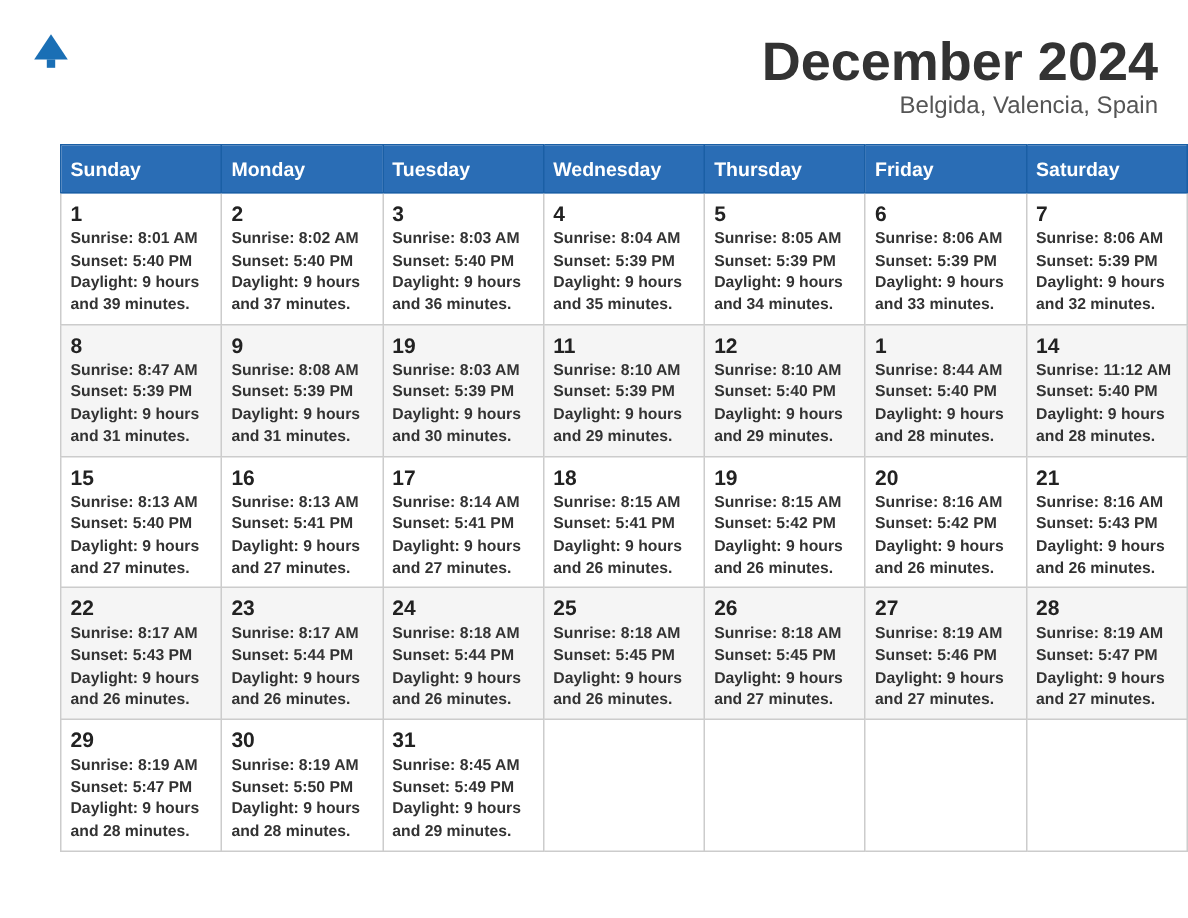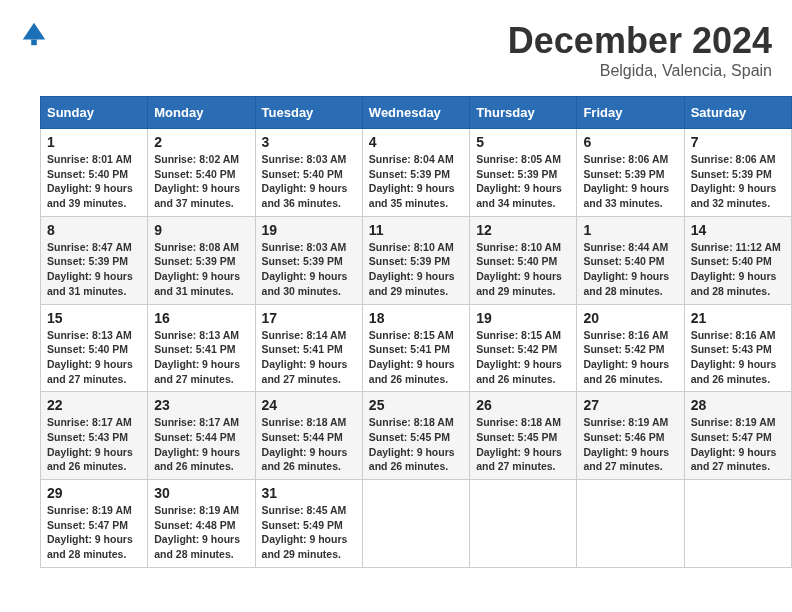--- a/index.html
+++ b/index.html
@@ -356,21 +356,21 @@
           <div class="day-info">
             <span>Sunrise: 8:19 AM</span><br>
             <span>Sunset: 5:47 PM</span><br>
             <span>Daylight: 9 hours and 28 minutes.</span>
           </div>
         </td>
         <td>
           <span class="day-number">30</span>
           <div class="day-info">
             <span>Sunrise: 8:19 AM</span><br>
-            <span>Sunset: 4:48 PM</span><br>
+            <span>Sunset: 5:50 PM</span><br>
             <span>Daylight: 9 hours and 28 minutes.</span>
           </div>
         </td>
         <td>
           <span class="day-number">31</span>
           <div class="day-info">
             <span>Sunrise: 8:45 AM</span><br>
             <span>Sunset: 5:49 PM</span><br>
             <span>Daylight: 9 hours and 29 minutes.</span>
           </div>

